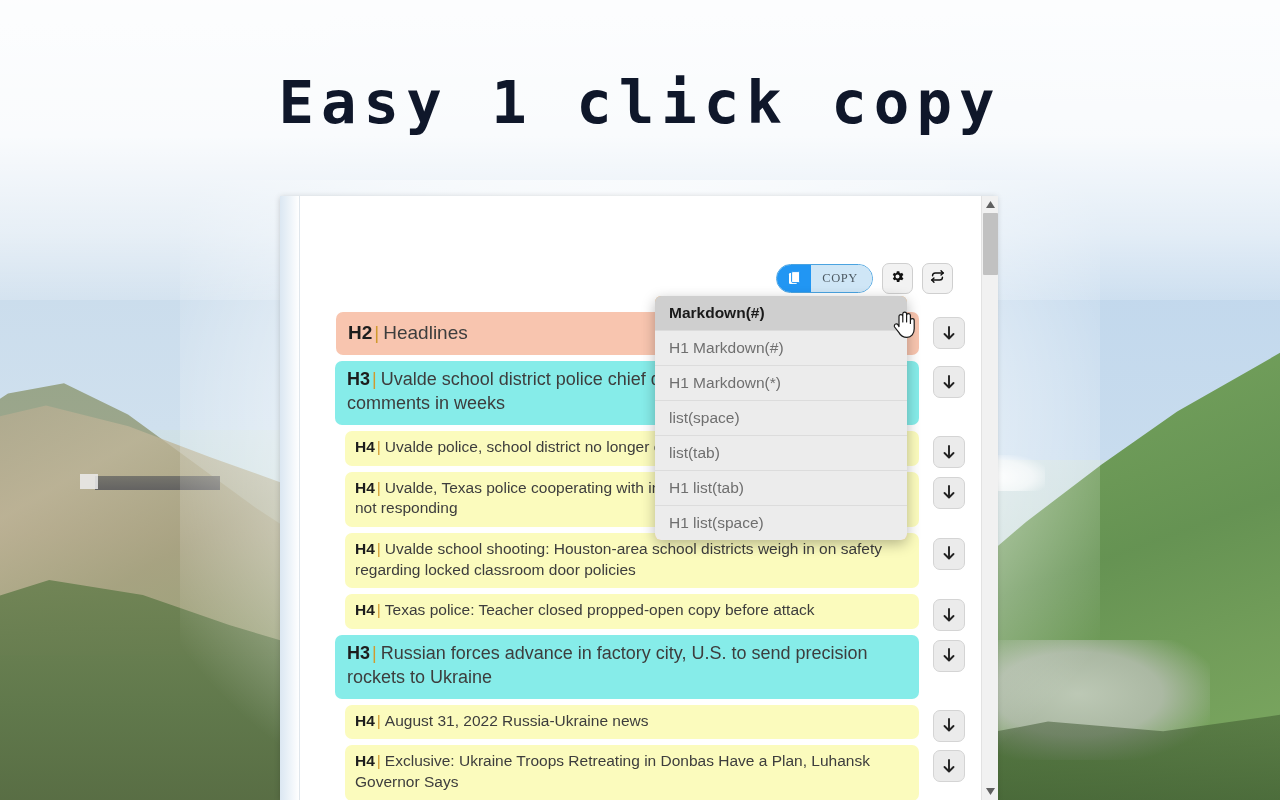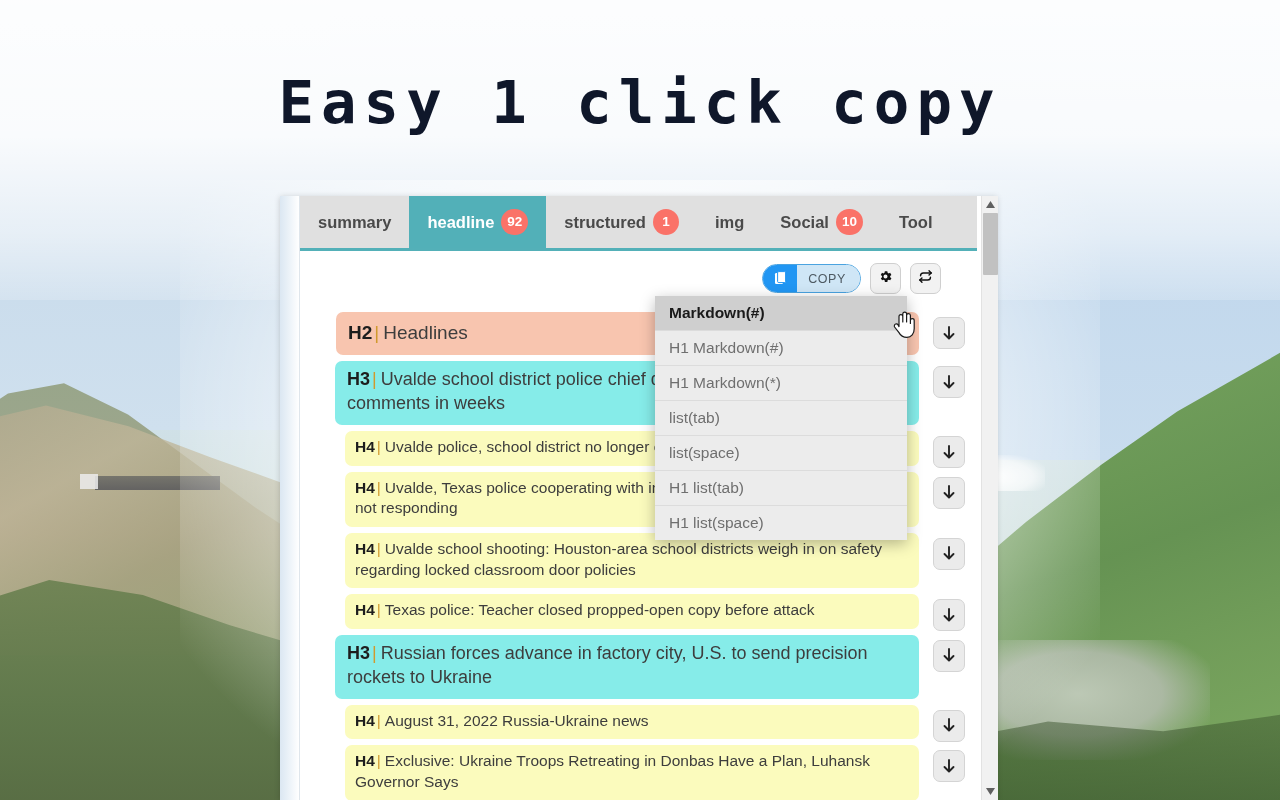--- a/index.html
+++ b/index.html
@@ -171,24 +171,25 @@
   .content {
     position: absolute;
     left: 20px; top: 58px;
     width: 677px; height: 546px;
     background: #ffffff;
     overflow: hidden;
   }
 
   .toolbar {
     position: absolute;
-    right: 36px; top: 9px;
+    right: 24px; top: 9px;
     display: flex;
     align-items: center;
     gap: 9px;
+    font-family: Liberation Serif, serif;
   }
   .copy-btn {
     display: flex;
     align-items: center;
     height: 29px;
     border-radius: 15px;
     overflow: hidden;
     border: 1px solid #4aa3e0;
     cursor: pointer;
   }
@@ -257,21 +258,21 @@
     display: flex; align-items: center; justify-content: center;
     cursor: pointer;
   }
 
   
   .dropdown {
     position: absolute;
     left: 655px; top: 296px;
     width: 252px;
     background: #fdba74;
-    border-radius: 0;
+    border-radius: 6px;
     box-shadow: 0 4px 14px rgba(0,0,0,.28);
     overflow: hidden;
     z-index: 40;
   }
   .dd-item {
     padding: 8px 14px;
     font-size: 15.5px;
     color: #6f6f6f;
     border-bottom: 1px solid #dcdcdc;
     background: #ececec;
@@ -338,43 +339,20 @@
     <div class="bg-layer mt-mid-haze"></div>
     <div class="bg-top-wash"></div>
   </div>
 
   <div class="page-title">Easy 1 click copy</div>
 
   <div class="app-window">
 
     <div class="window-gutter"></div>
 
-    <div class="tabbar">
-      <div class="tab">
-        <span>summary</span>
-      </div>
-      <div class="tab active">
-        <span>headline</span>
-        <span class="badge">92</span>
-      </div>
-      <div class="tab">
-        <span>structured</span>
-        <span class="badge">1</span>
-      </div>
-      <div class="tab">
-        <span>img</span>
-      </div>
-      <div class="tab">
-        <span>Social</span>
-        <span class="badge">10</span>
-      </div>
-      <div class="tab">
-        <span>Tool</span>
-      </div>
-    </div>
 
     <div class="content">
 
       <div class="toolbar">
         <div class="copy-btn">
           <span class="ic">
             <svg width="13" height="15" viewBox="0 0 13 15" fill="none">
               <rect x="1" y="2" width="8" height="11" rx="1.2" fill="#ffffff"></rect>
               <rect x="3.6" y="0.6" width="8" height="11" rx="1.2" fill="#ffffff" stroke="#2196f3" stroke-width="1"></rect>
             </svg>
@@ -493,22 +471,22 @@
         </div>
 
       </div>
     </div>
   </div>
 
   <div class="dropdown">
     <div class="dd-item sel">Markdown(#)</div>
     <div class="dd-item">H1 Markdown(#)</div>
     <div class="dd-item">H1 Markdown(*)</div>
+    <div class="dd-item">list(space)</div>
     <div class="dd-item">list(tab)</div>
-    <div class="dd-item">list(space)</div>
     <div class="dd-item">H1 list(tab)</div>
     <div class="dd-item">H1 list(space)</div>
   </div>
 
   <div class="cursor">
     <svg width="22" height="28" viewBox="0 0 22 28">
       <path d="M6 13V5.6a1.9 1.9 0 013.8 0V11V3.1a1.9 1.9 0 013.8 0V11V4.6a1.9 1.9 0 013.8 0V12.5V9.6a1.9 1.9 0 013.8 0v8.2c0 5-2.8 8.6-7.3 8.6-4.6 0-6.4-1.8-8.1-5L1.6 16c-.7-1.3 0-2.6 1.1-3 .9-.3 1.9 0 2.4 1L6 15.6z" fill="#ffffff" stroke="#1a1a1a" stroke-width="1.2" stroke-linejoin="round"></path>
     </svg>
   </div>
 

